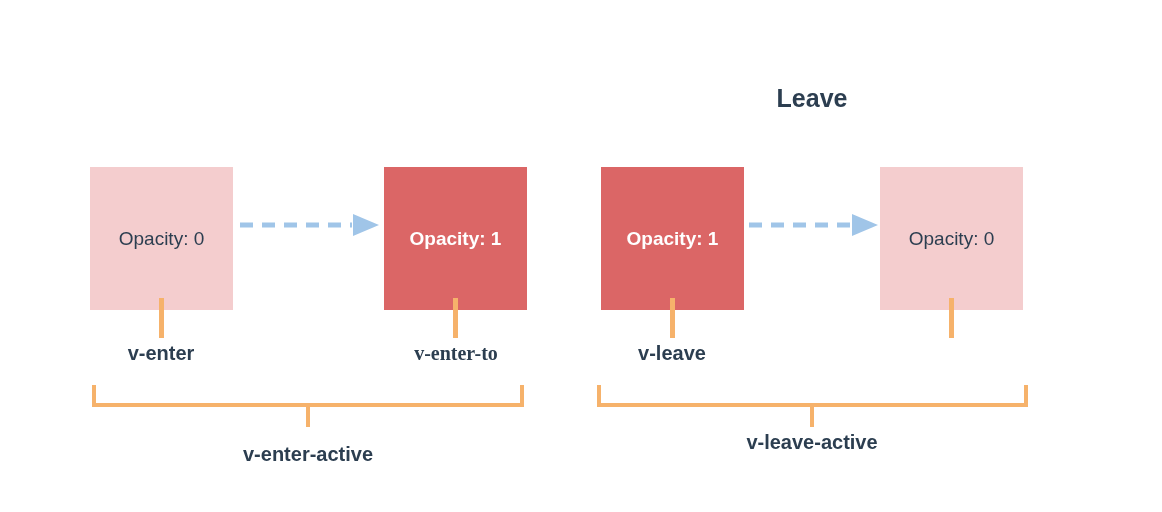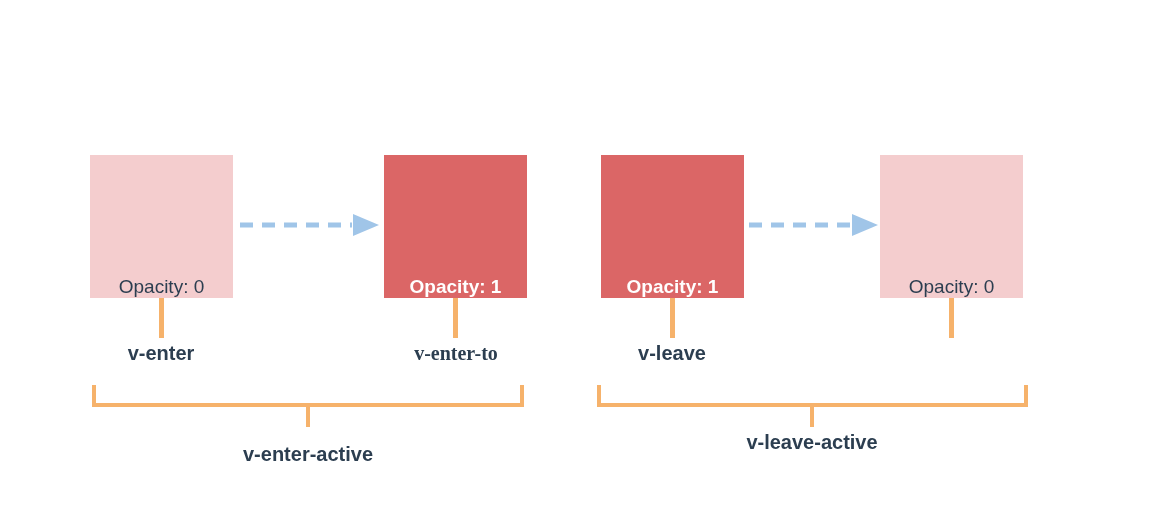--- a/index.html
+++ b/index.html
@@ -17,23 +17,23 @@
   .group.leave { left: 601px; width: 422px; height: 380px; }
 
   .phase-title {
     position: absolute; top: 0; left: 0; right: 0;
     margin: 0; text-align: center;
     font-size: 25px; font-weight: bold; line-height: 1.15;
     color: var(--text-dark, #2c3e50);
   }
 
   .box {
-    position: absolute; top: 71px;
+    position: absolute; top: 83px;
     width: 143px; height: 143px;
-    display: flex; align-items: flex-end; justify-content: center;
+    display: flex; align-items: center; justify-content: center;
     font-size: 19px;
   }
   .box.muted { background: var(--box-muted, #f4cdce); color: var(--text-dark, #2c3e50); font-weight: 400; }
   .box.solid { background: var(--box-solid, #db6666); color: var(--text-light, #ffffff); font-weight: 600; }
   .enter .box.from { left: 0; }
   .enter .box.to   { left: 294px; }
   .leave .box.from { left: 0; }
   .leave .box.to   { left: 279px; }
 
   .arrow { position: absolute; top: 121px; }
@@ -115,20 +115,21 @@
     <div class="class-label from">v-enter</div>
     <div class="class-label to">v-enter-to</div>
 
     <div class="bracket"></div>
     <div class="bracket-tick"></div>
 
     <div class="active-label">v-enter-active</div>
   </section>
 
   <section class="group leave">
+    <h2 class="phase-title">Leave</h2>
 
     <div class="box solid from">
       <span>Opacity: 1</span>
     </div>
 
     <svg class="arrow" width="134" height="40" viewBox="0 0 134 40" aria-hidden="true">
       <line x1="2" y1="20" x2="104" y2="20" stroke-width="5" stroke-dasharray="13 9"></line>
       <polygon points="105,9 105,31 131,20"></polygon>
     </svg>
 

